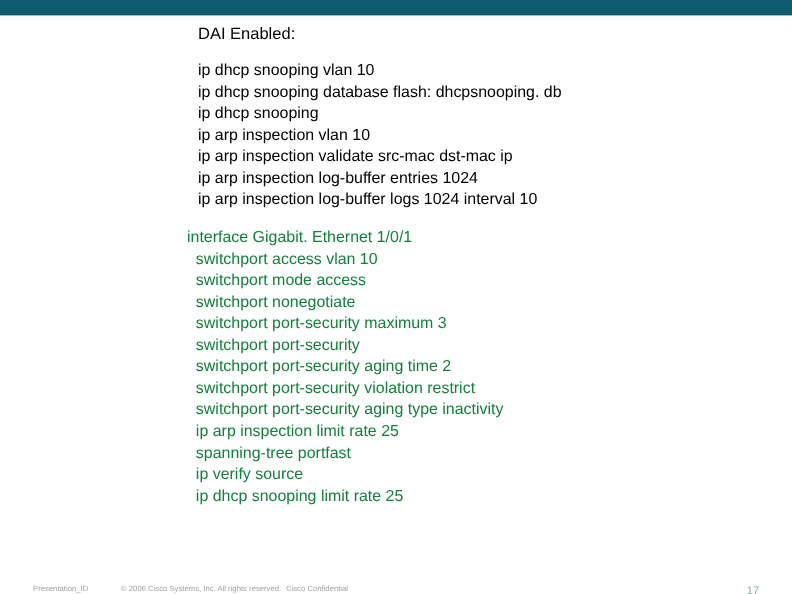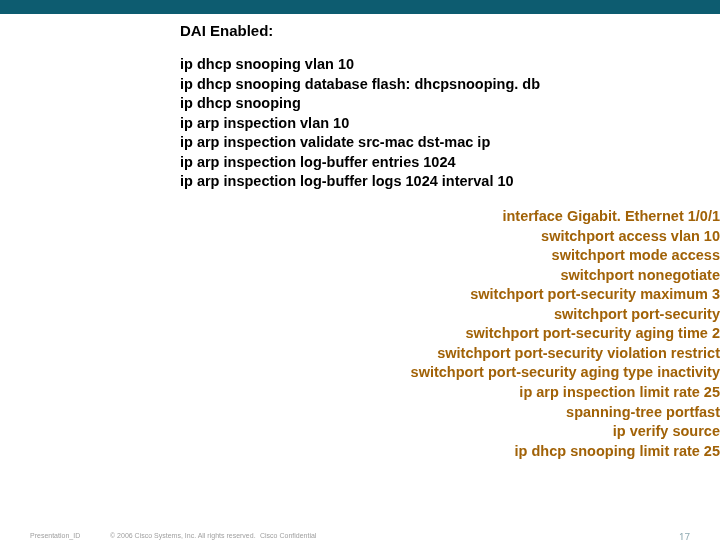--- a/index.html
+++ b/index.html
@@ -11,41 +11,39 @@
     font-family: Arial, Helvetica, sans-serif;
     overflow: hidden;
   }
   .top-bar {
     background: #0d5c70;
     height: 14px;
     width: 100%;
   }
   .content {
     padding: 8px 0 0 180px;
-    font-weight: bold;
   }
   .title {
     font-size: 15px;
     color: #000;
     margin-bottom: 16px;
   }
   .block {
     font-size: 14.5px;
     line-height: 1.35;
     color: #000;
     white-space: pre;
     margin-bottom: 15px;
   }
   .block2 {
     font-size: 14.5px;
     line-height: 1.35;
-    color: #a16207;
+    color: #15803d;
     white-space: pre;
     margin-left: -10px;
-    text-align: right;
   }
   .footer {
     position: absolute;
     bottom: 8px;
     left: 0;
     width: 720px;
     font-size: 7px;
     color: #a0a0a0;
   }
   .footer .pid {

